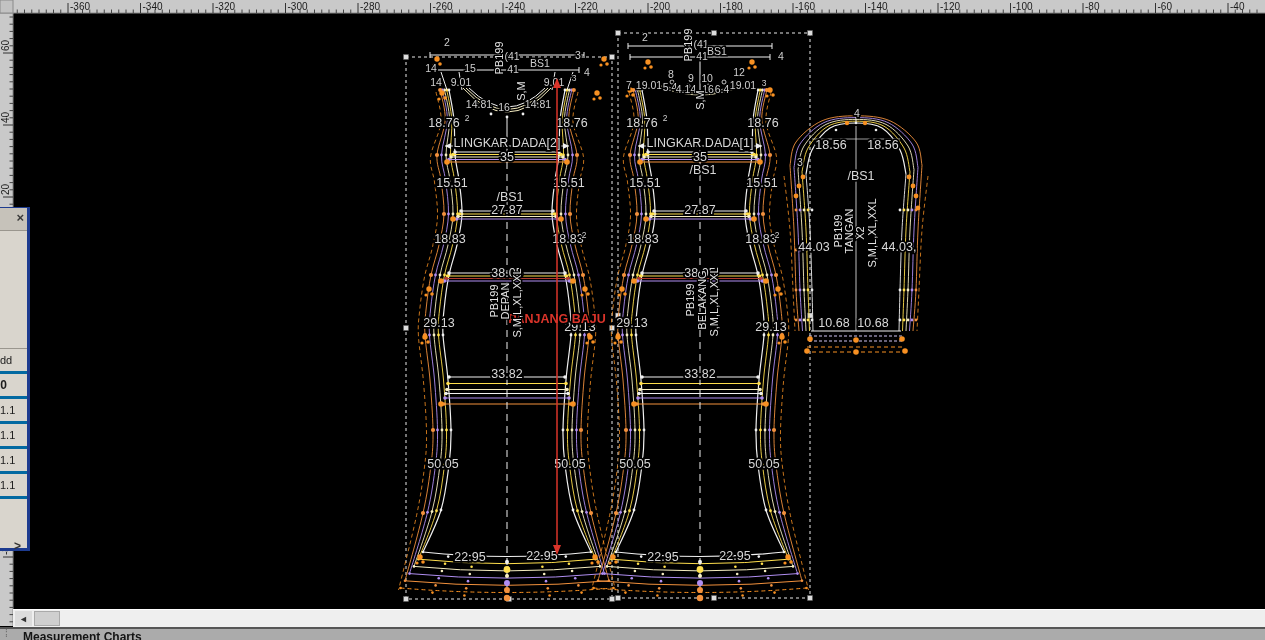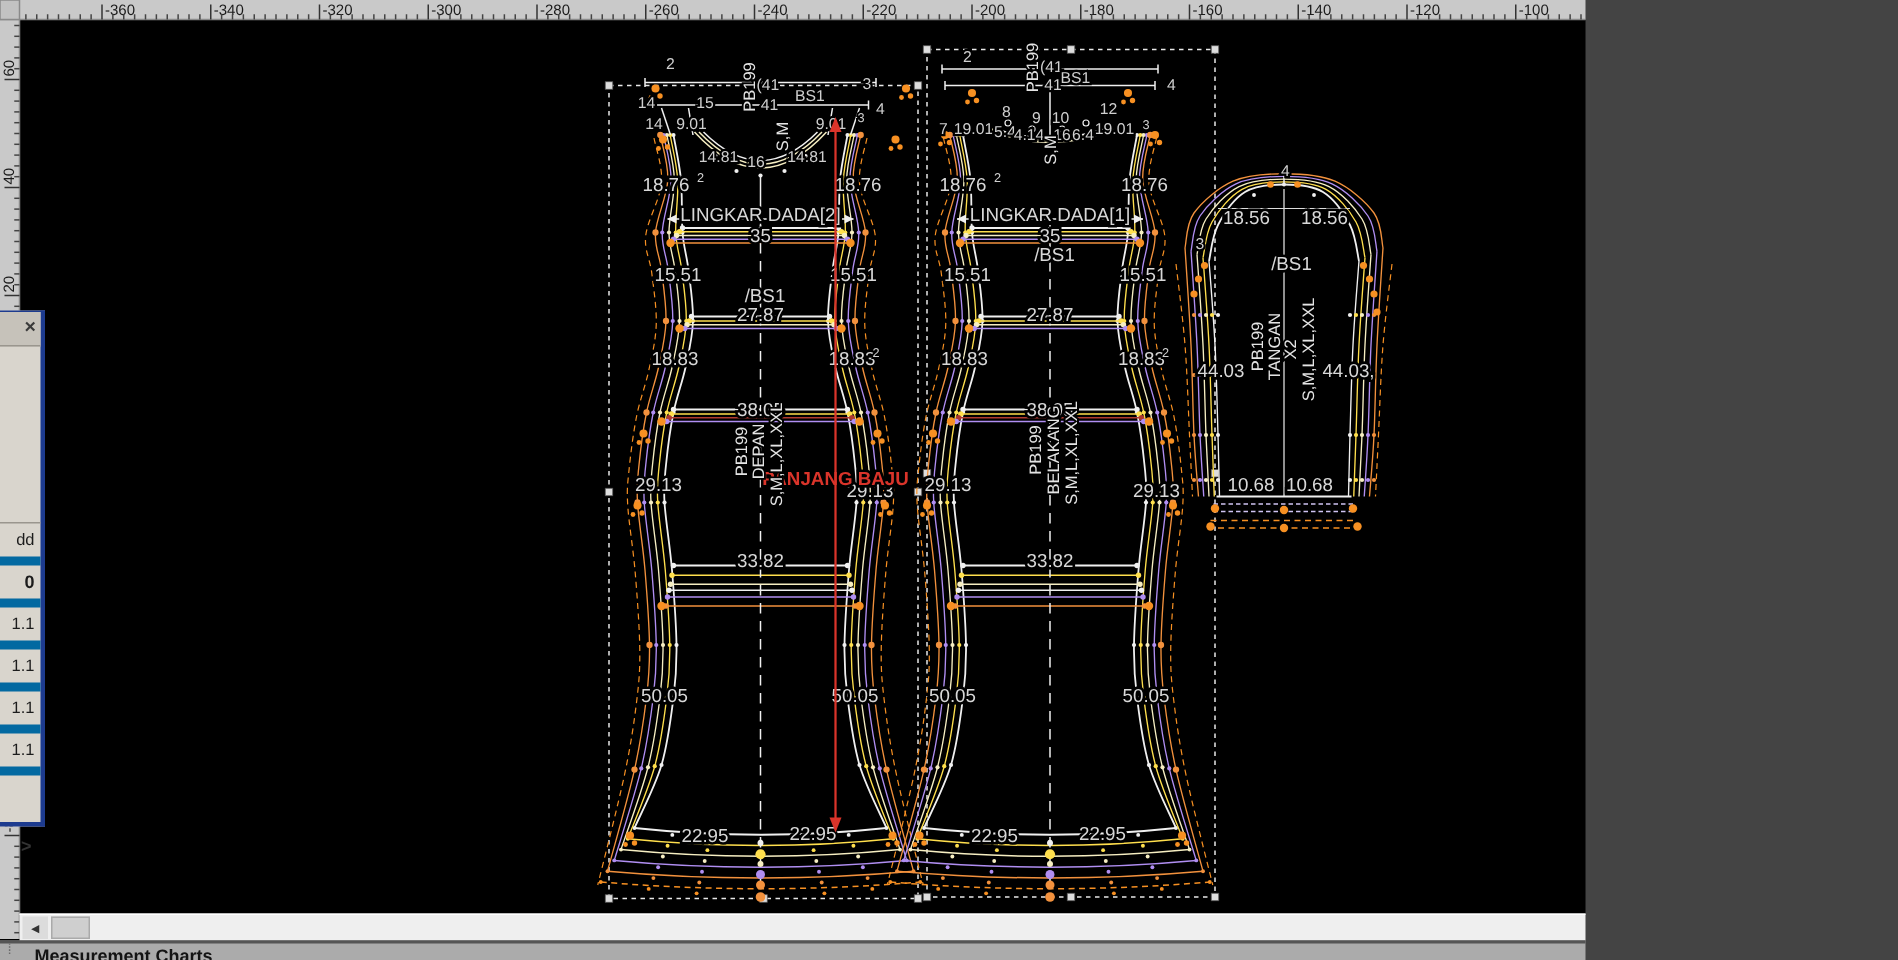--- a/index.html
+++ b/index.html
@@ -1,30 +1,30 @@
 <!DOCTYPE html>
 <html><head>
 <meta charset="utf-8">
 <style>
   html,body{margin:0;padding:0;background:#444;}
-  .screen{position:relative;width:1057px;height:640px;overflow:hidden;background:#c9c9c9;
+  .screen{position:relative;width:1265px;height:640px;overflow:hidden;background:#c9c9c9;
           font-family:"Liberation Sans",sans-serif;}
   svg{position:absolute;left:0;top:0;}
   svg text{font-family:"Liberation Sans",sans-serif;}
 
   
   .panel{position:absolute;left:0;top:207px;width:30px;height:344px;background:#d9d5cd;
          border-right:3px solid #1d3b8f;border-bottom:3px solid #1d3b8f;border-top:1px solid #1d3b8f;
          box-sizing:border-box;z-index:5;}
   .panel-title{height:22px;background:#c6c2ba;border-bottom:1px solid #9a968e;position:relative;}
   .panel-close{position:absolute;right:3px;top:2px;font-size:13px;font-weight:bold;color:#3a3a3a;
                line-height:16px;cursor:default;}
   .panel-rows{margin-top:117px;}
-  .prow{height:22px;line-height:22px;text-align:right;padding-right:4px;font-size:11px;color:#1c1c1c;
-        border-bottom:6px solid #0369a1;}
+  .prow{height:22px;line-height:22px;text-align:right;padding-right:20px;font-size:11px;color:#1c1c1c;
+        border-bottom:3px solid #0369a1;}
   .prow.hdr{border-top:1px solid #9a968e;}
   .prow.bold{font-weight:bold;font-size:12px;}
   .panel-expand{margin-top:40px;text-align:right;padding-right:6px;font-size:12px;font-weight:bold;color:#333;}
 
   
   .hscroll{position:absolute;left:13px;top:609px;width:1252px;height:17px;background:#efefef;
            border-top:1px solid #fff;z-index:4;display:flex;align-items:center;}
   .sb-btn{width:17px;height:15px;margin-left:2px;background:#dcdcdc;color:#333;font-size:9px;
           display:flex;align-items:center;justify-content:center;}
   .sb-thumb{width:24px;height:13px;margin-left:2px;background:#cfcfcf;border:1px solid #aaa;}

